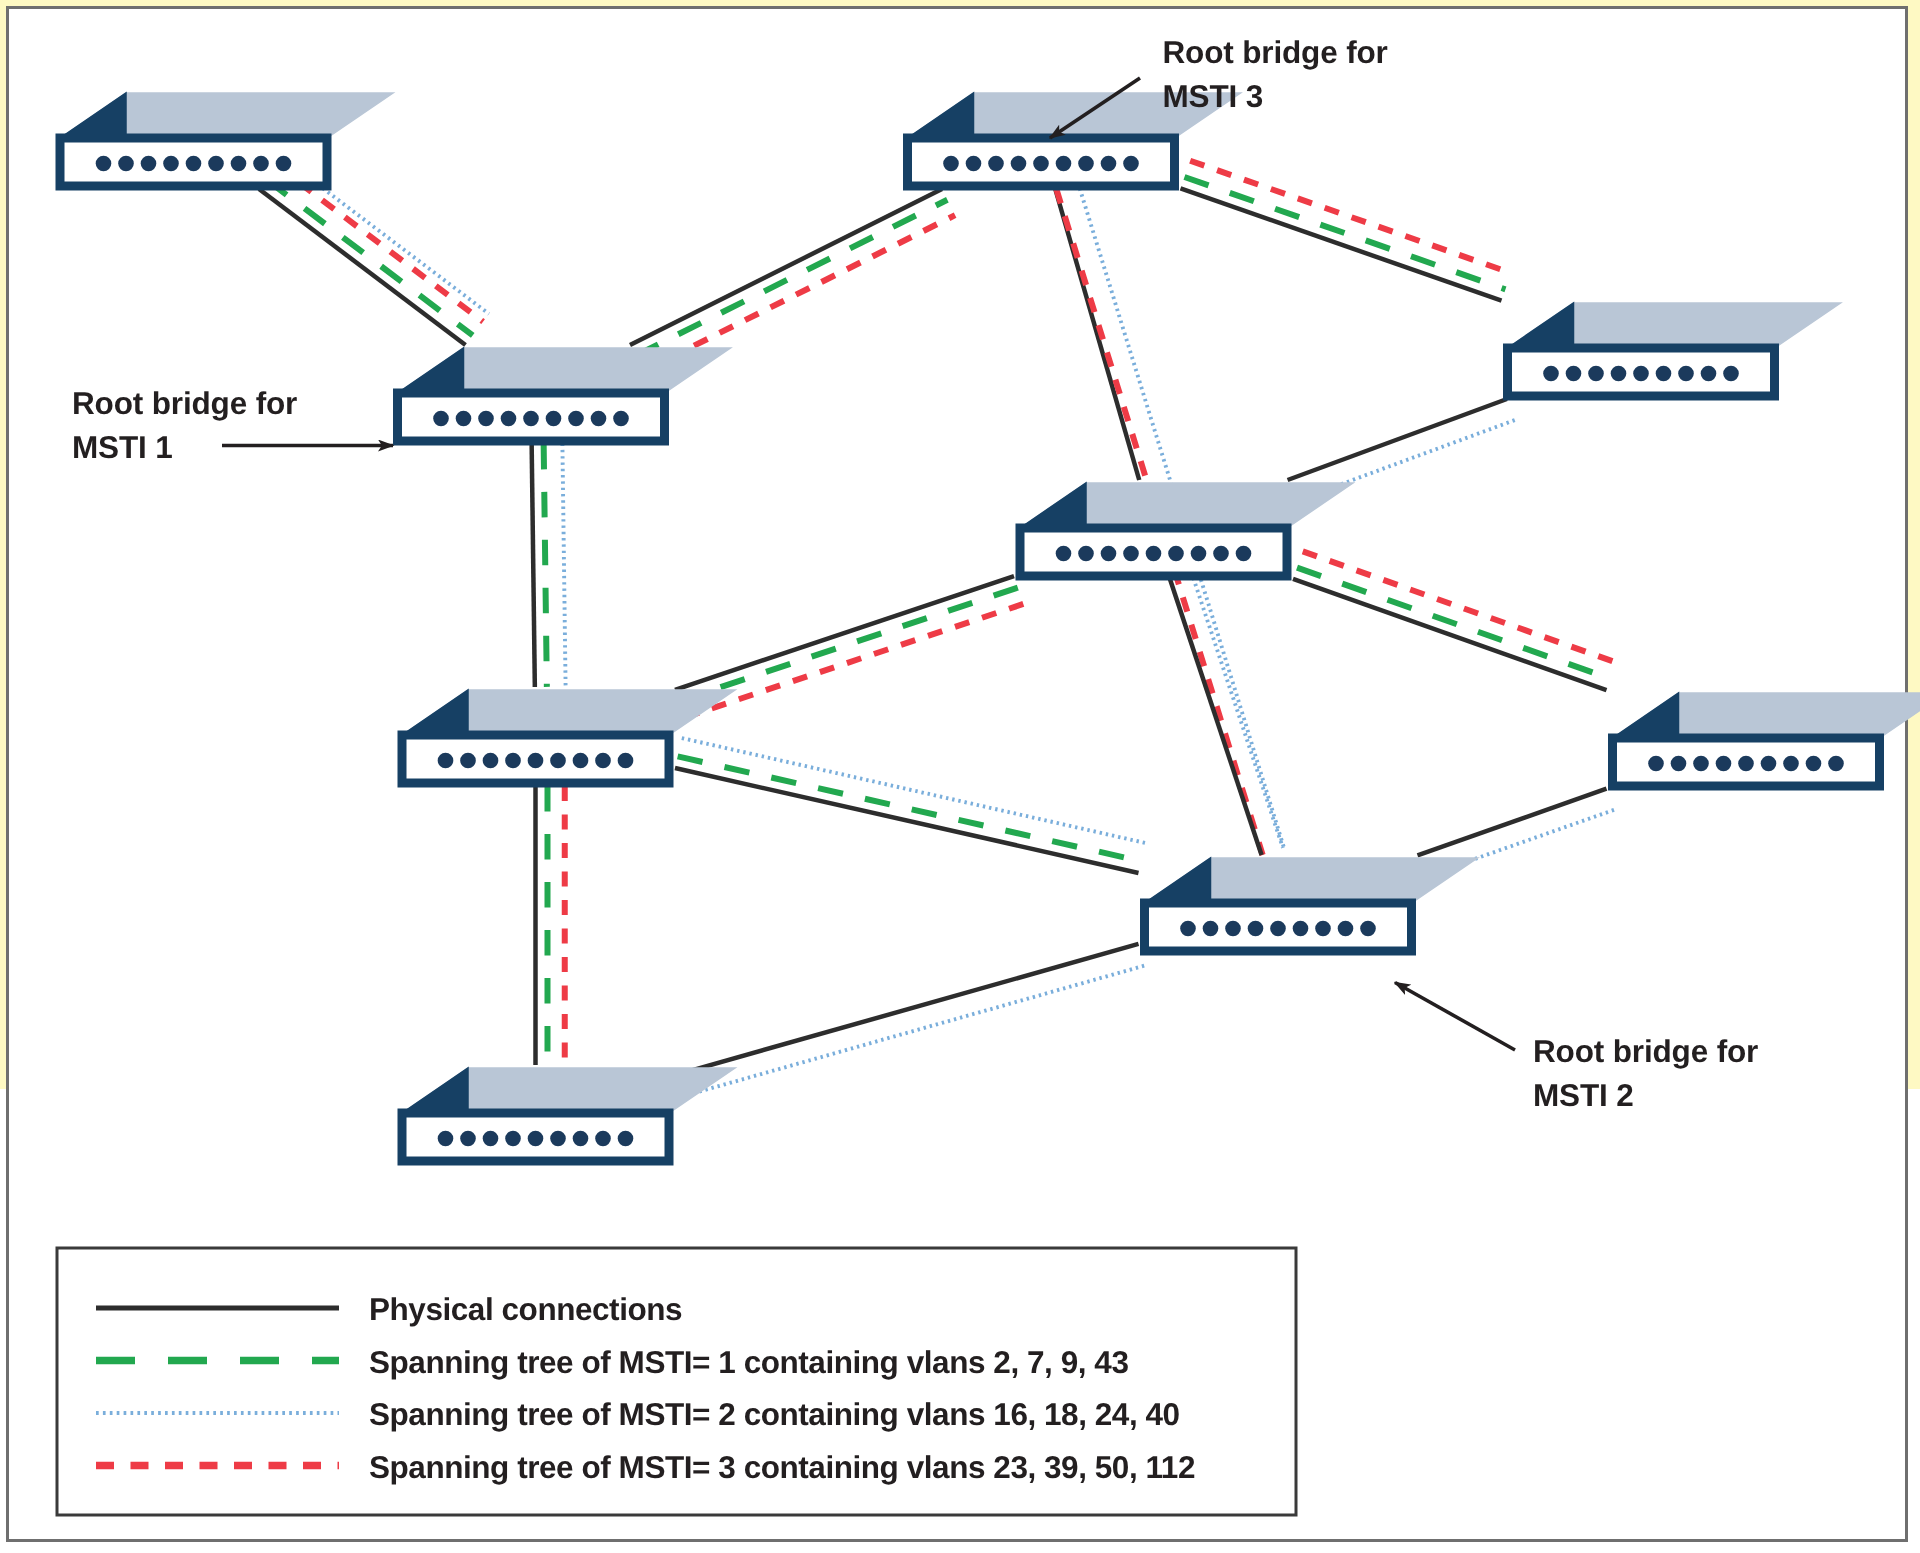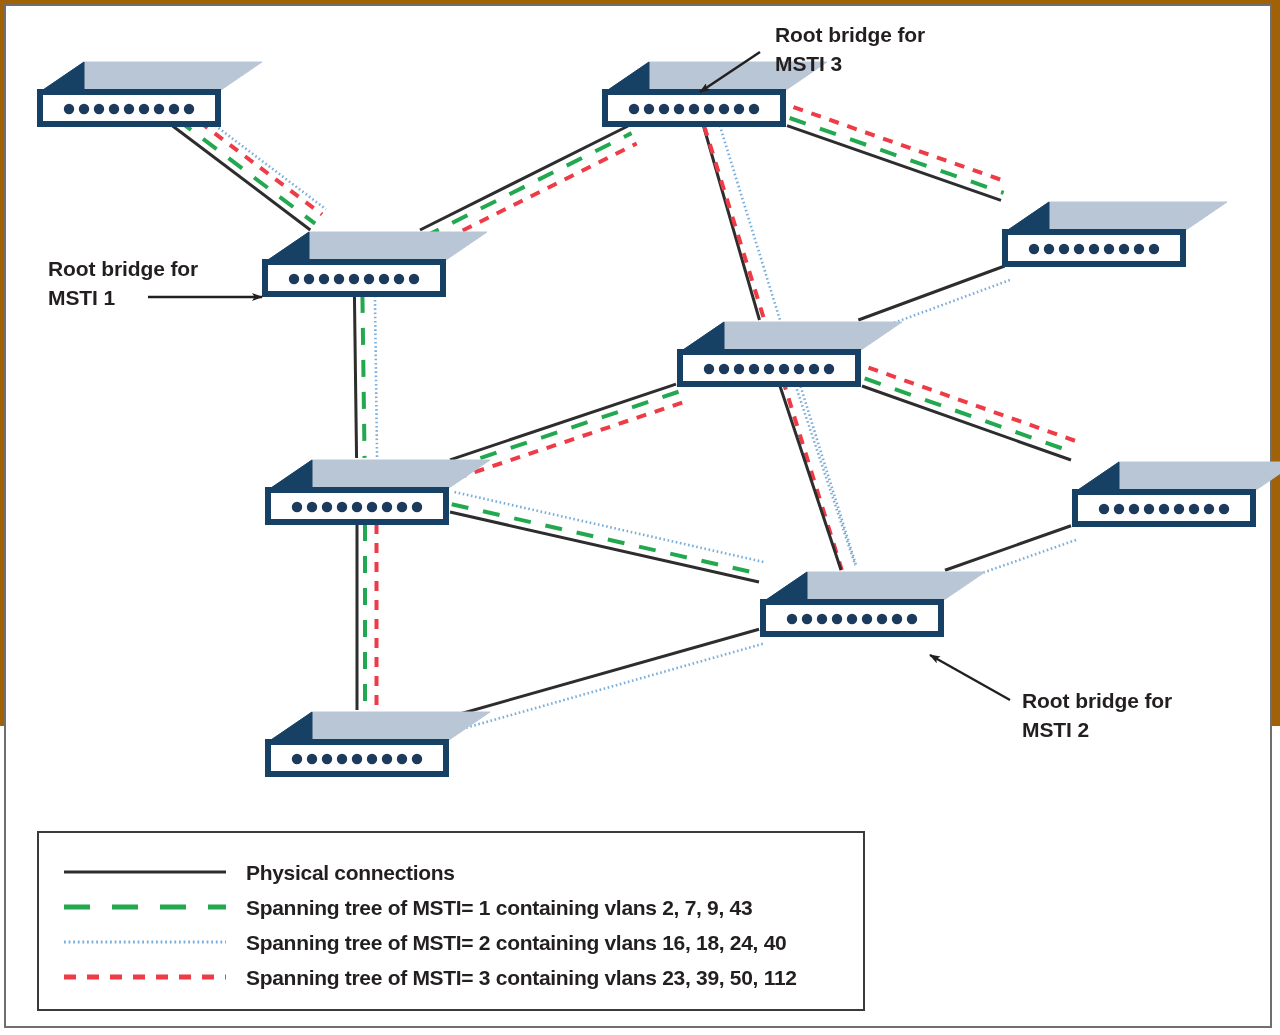--- a/index.html
+++ b/index.html
@@ -1,18 +1,18 @@
 <!DOCTYPE html>
 <html><head>
 <meta charset="utf-8">
 <title>MSTP Spanning Tree Instances Diagram</title>
 <style>
   html,body{margin:0;padding:0;background:#ffffff;}
   body{width:1280px;height:1035px;font-family:"Liberation Sans",sans-serif;overflow:hidden;}
-  #stage{position:relative;width:1280px;height:726px;background:#a16207;}
+  #stage{position:relative;width:1280px;height:726px;background:#fef9c3;}
   #frame{position:absolute;left:4px;top:4px;width:1268px;height:1024px;border:2px solid #6f6f6f;box-sizing:border-box;background:#fff;}
   svg#diagram{position:absolute;left:0;top:0;width:1280px;height:1035px;}
   .anno-text{font-family:"Liberation Sans",sans-serif;font-size:21px;fill:#231f20;font-weight:600;letter-spacing:-0.1px;}
   .legend-text{font-family:"Liberation Sans",sans-serif;font-size:21px;fill:#231f20;font-weight:600;letter-spacing:-0.3px;}
 </style>
 </head>
 <body>
 
 <div id="stage">
   <div id="frame"></div>

